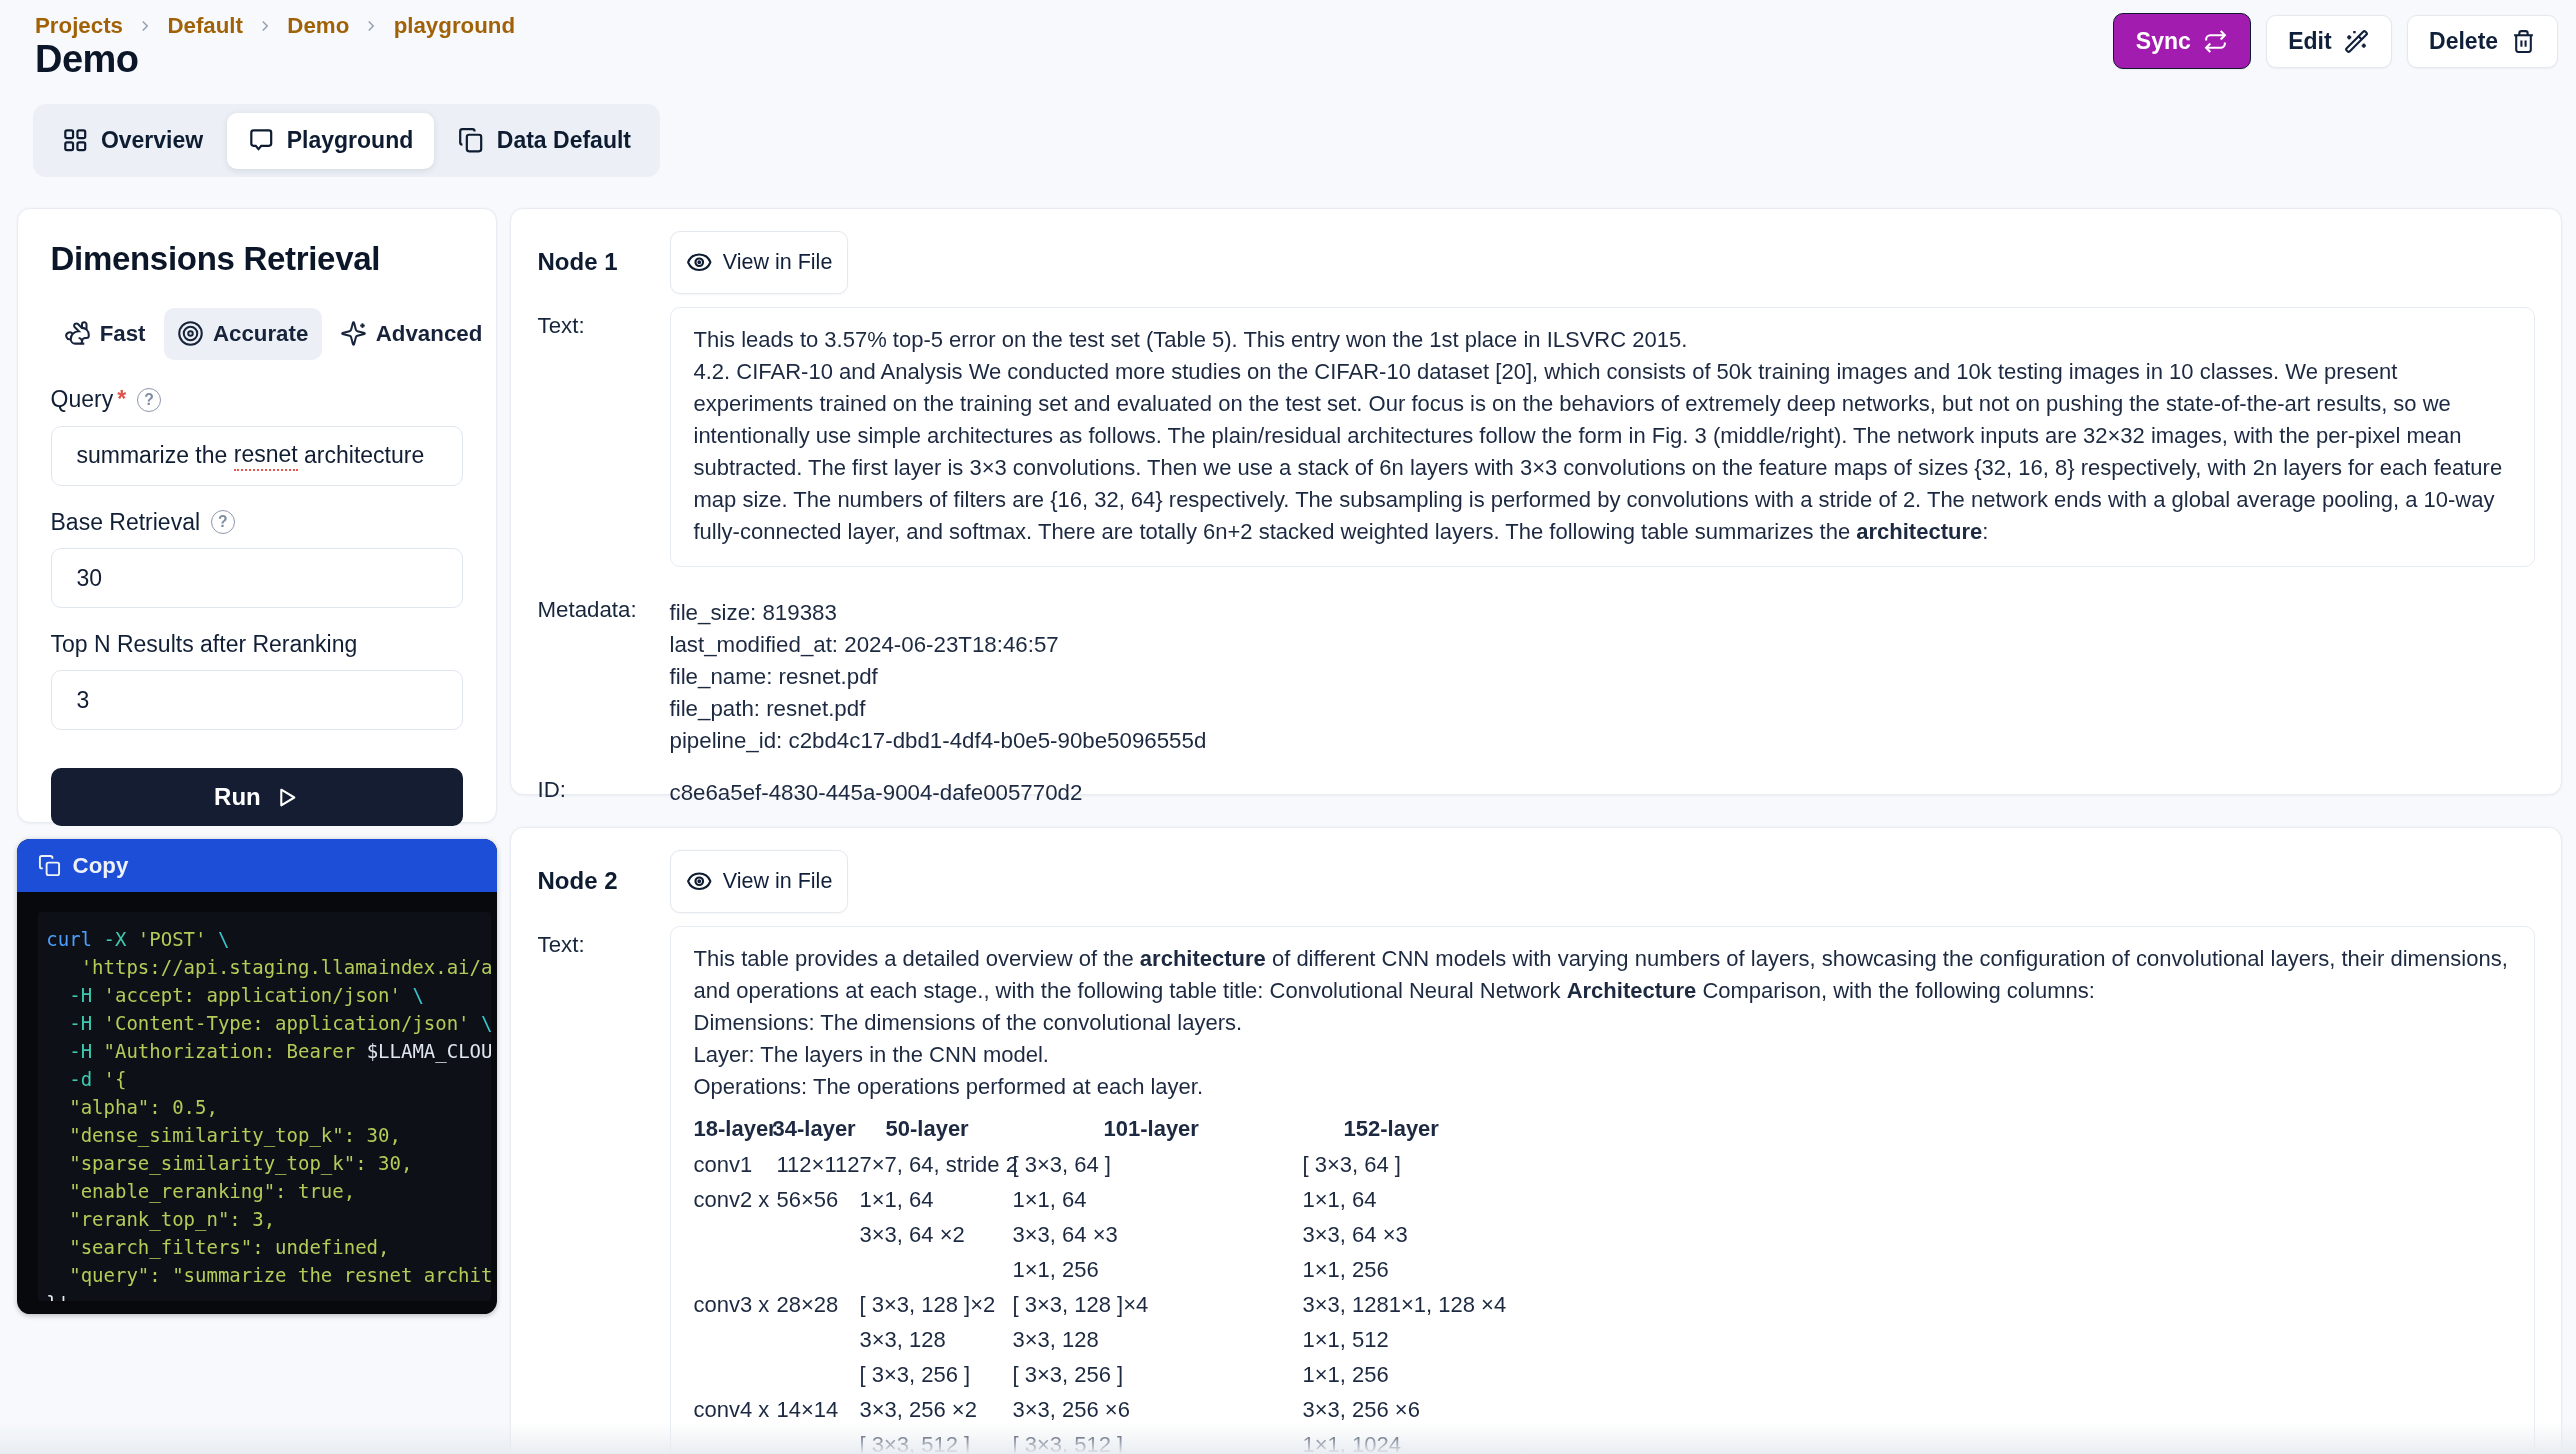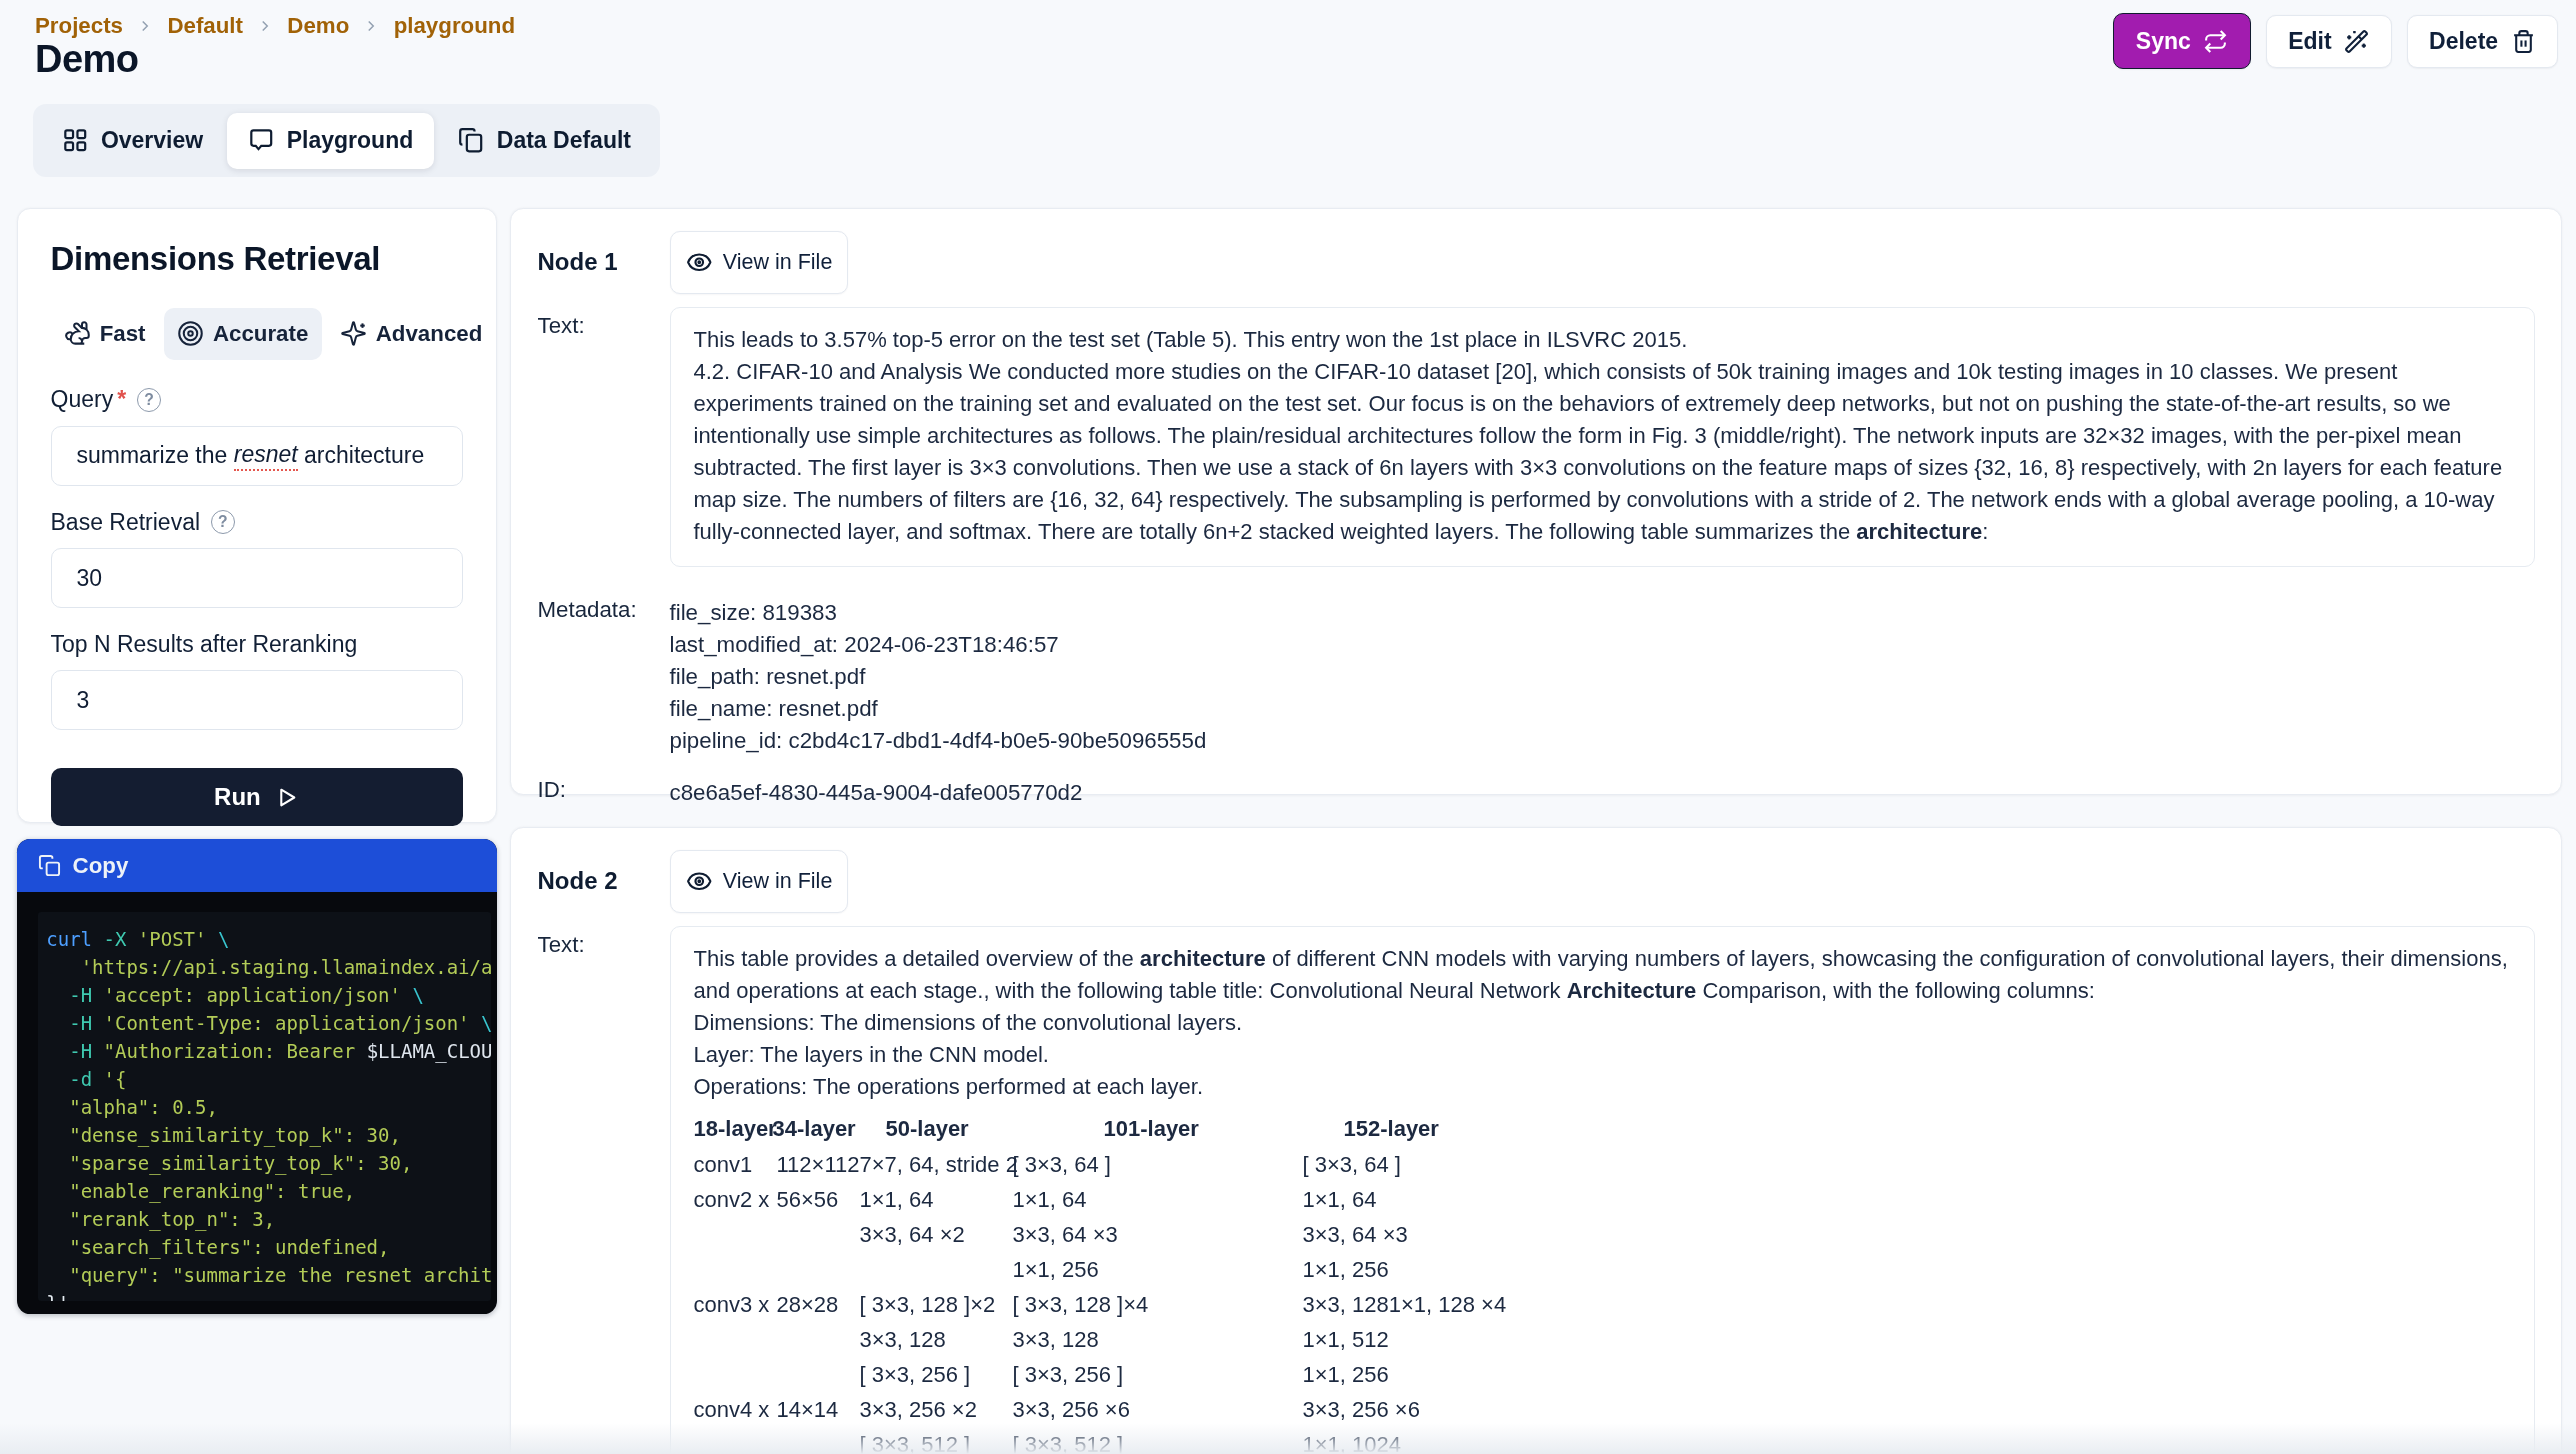--- a/index.html
+++ b/index.html
@@ -42,21 +42,21 @@
   .mode { display:flex; align-items:center; gap:9px; font-size:22.3px; font-weight:600; padding:12.4px 13.2px;
     border-radius:10px; color:#16233a; cursor:pointer; white-space:nowrap; }
   .mode.active { background:#ecf0f6; }
   .mode svg { width:27px; height:27px; stroke:#16233a; stroke-width:1.8; fill:none; }
   .field-label { display:flex; align-items:center; gap:10.8px; font-size:23px; color:#111f35; margin:23px 0 12.4px; }
   .req { color:#e0524d; font-weight:700; }
   .help { width:24px; height:24px; border:1.7px solid #8d9aac; border-radius:50%; color:#7e8ca0;
     font-size:15.7px; display:flex; align-items:center; justify-content:center; font-weight:700; }
   .input { height:60px; border:1.7px solid #e0e6ee; border-radius:10px; display:flex; align-items:center;
     padding:0 25px; font-size:23px; color:#101d33; background:#fff; cursor:text; white-space:pre; }
-  .squiggle { border-bottom:2.5px dotted #e4574e; padding-bottom:0.8px;font-style:italic; }
+  .squiggle { border-bottom:2.5px dotted #e4574e; padding-bottom:0.8px; }
   .run-btn { margin-top:38px; height:58px; background:#141d31; color:#fff; border-radius:10px;
     display:flex; align-items:center; justify-content:center; gap:13.2px; font-size:24px; font-weight:700; cursor:pointer; }
   .run-btn svg { width:25px; height:25px; stroke:#fff; stroke-width:2; fill:none; }
 
   
   .code-card { position:absolute; left:16.5px; top:839px; width:480px; height:475px; background:#07090d;
     border-radius:13.2px; overflow:hidden; box-shadow:0 1.7px 5px rgba(16,24,40,.25); }
   .code-header { height:53px; background:#1d4ed8; display:flex; align-items:center; gap:11.6px; padding:0 21.5px;
     color:#eef2f7; font-size:22.3px; font-weight:600; cursor:pointer; }
   .code-header svg { width:23px; height:23px; stroke:#eef2f7; stroke-width:2; fill:none; }
@@ -300,22 +300,22 @@
       <div class="text-box">
         <div>This leads to 3.57% top-5 error on the test set (Table 5). This entry won the 1st place in ILSVRC 2015.</div>
         <div><span>4.2. CIFAR-10 and Analysis We conducted more studies on the CIFAR-10 dataset [20], which consists of 50k training images and 10k testing images in 10 classes. We present experiments trained on the training set and evaluated on the test set. Our focus is on the behaviors of extremely deep networks, but not on pushing the state-of-the-art results, so we intentionally use simple architectures as follows. The plain/residual architectures follow the form in Fig. 3 (middle/right). The network inputs are 32×32 images, with the per-pixel mean subtracted. The first layer is 3×3 convolutions. Then we use a stack of 6n layers with 3×3 convolutions on the feature maps of sizes {32, 16, 8} respectively, with 2n layers for each feature map size. The numbers of filters are {16, 32, 64} respectively. The subsampling is performed by convolutions with a stride of 2. The network ends with a global average pooling, a 10-way fully-connected layer, and softmax. There are totally 6n+2 stacked weighted layers. The following table summarizes the </span><b>architecture</b><span>:</span></div>
       </div>
     </div>
     <div class="node-row" style="margin-top:30px;">
       <span class="row-label" style="padding-top:0;">Metadata:</span>
       <div class="meta-lines">
         <div>file_size: 819383</div>
         <div>last_modified_at: 2024-06-23T18:46:57</div>
+        <div>file_name: resnet.pdf</div>
         <div>file_path: resnet.pdf</div>
-        <div>file_name: resnet.pdf</div>
         <div>pipeline_id: c2bd4c17-dbd1-4df4-b0e5-90be5096555d</div>
       </div>
     </div>
     <div class="node-row tight">
       <span class="row-label" style="padding-top:0;">ID:</span>
       <div class="id-value">c8e6a5ef-4830-445a-9004-dafe005770d2</div>
     </div>
   </div>
 
   <div class="card node-card node2">

